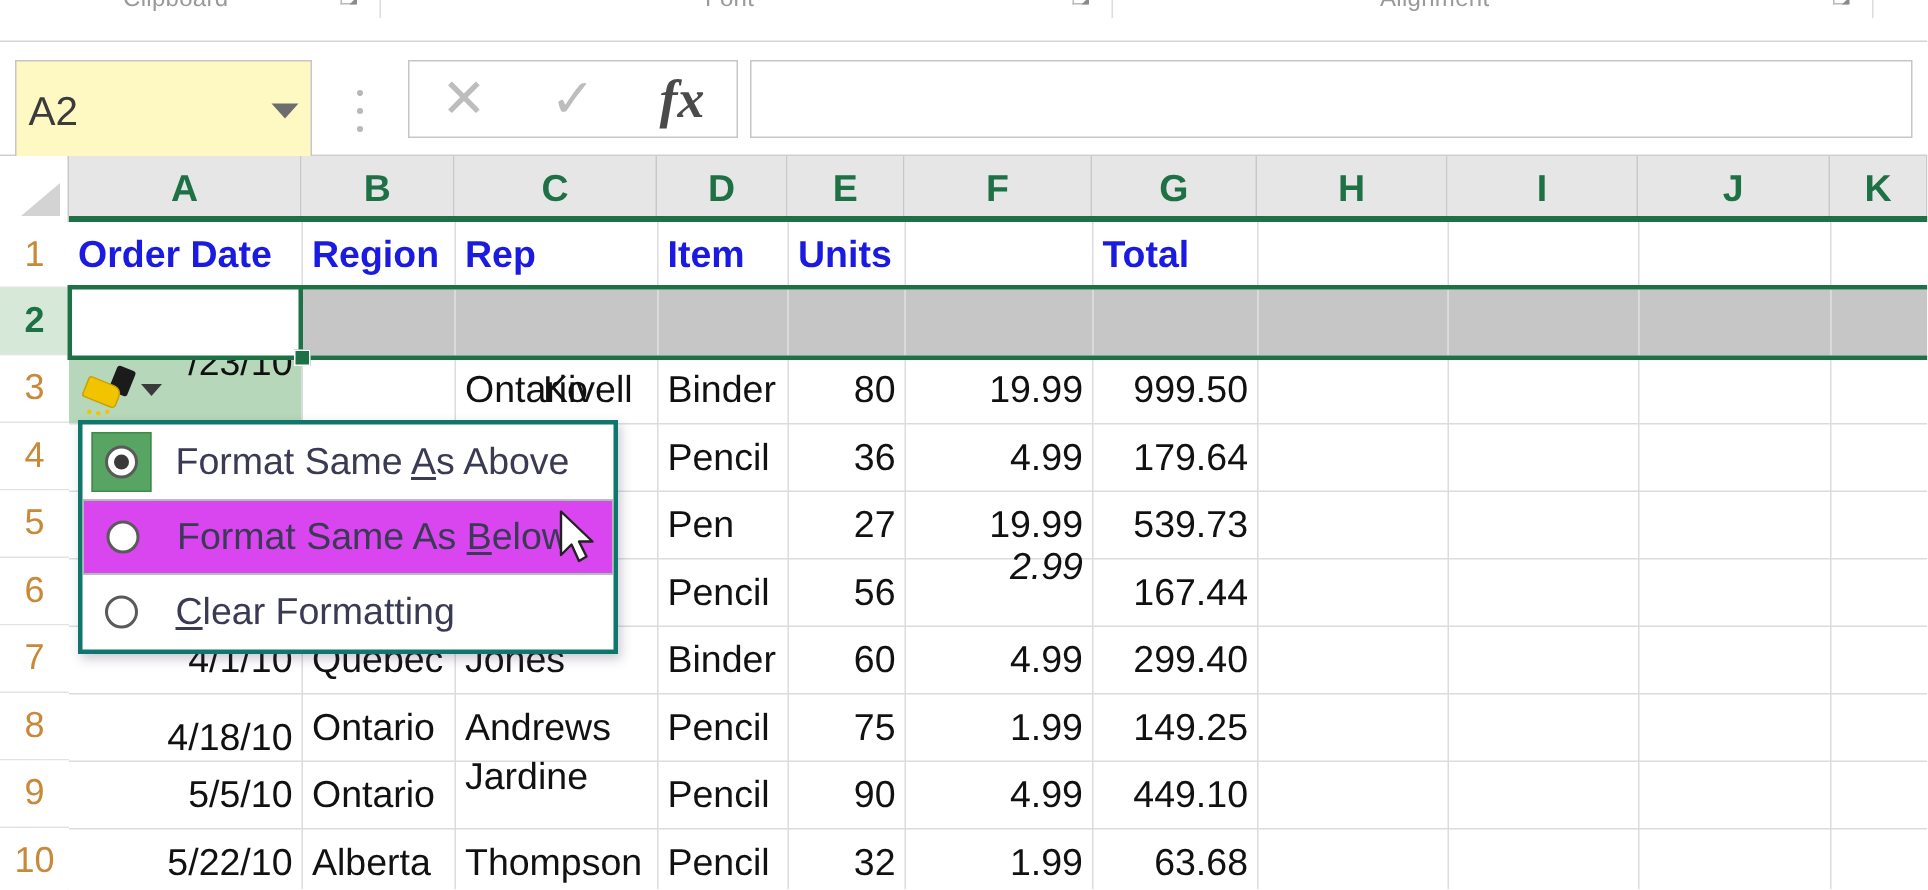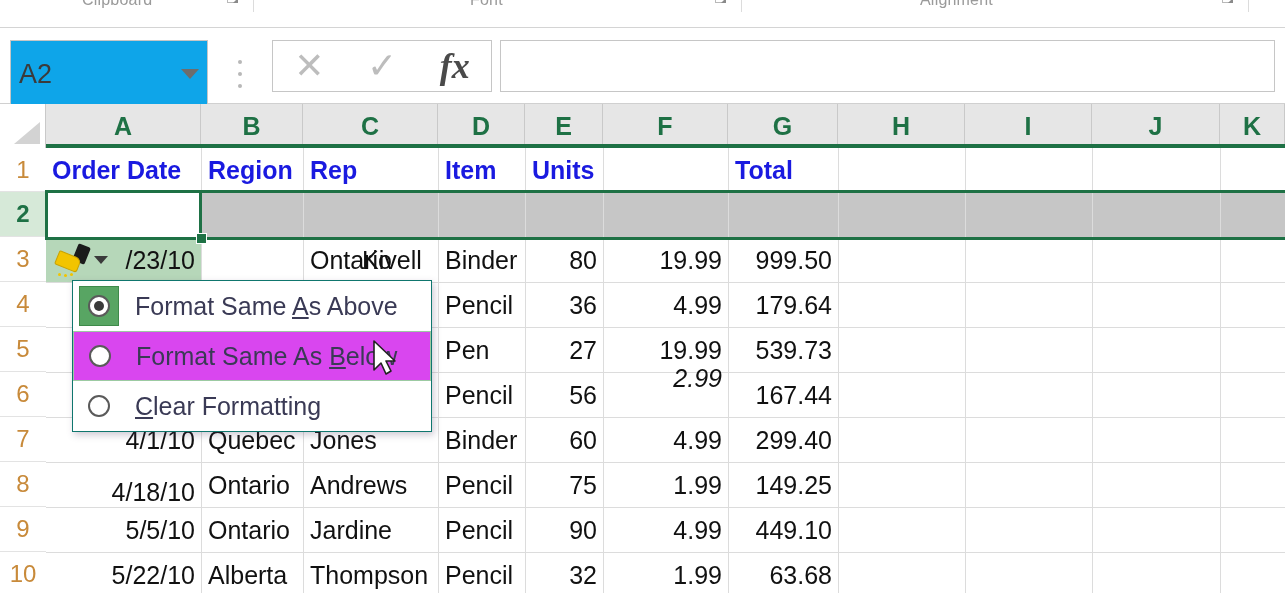--- a/index.html
+++ b/index.html
@@ -40,21 +40,21 @@
   }
 
   
   .formula-row {
     position: absolute; left: 0; top: 28px; width: 1285px; height: 76px;
     background: #ffffff;
     border-bottom: 1px solid #d0d0d0;
   }
   .name-box {
     position: absolute; left: 10px; top: 12px; width: 198px; height: 68px;
-    border: 1px solid #c6c6c6; background: #0ea5e9;
+    border: 1px solid #c6c6c6; background: #fef9c3;
     display: flex; align-items: center; padding: 0 8px;
   }
   .name-box .nb-text {
     flex: 1; font-size: 27px; color: #3b3b3b; line-height: 1;
   }
   .nb-caret {
     width: 0; height: 0;
     border-left: 9px solid transparent; border-right: 9px solid transparent;
     border-top: 10px solid #6d6d6d;
   }
@@ -177,23 +177,22 @@
   .mini-caret {
     width: 0; height: 0; margin-left: 4px;
     border-left: 7px solid transparent; border-right: 7px solid transparent;
     border-top: 8px solid #3a3a3a;
   }
 
   
   .ctx-menu {
     position: absolute; z-index: 20;
     background: #ffffff;
-    border: 1px solid #0f766e;
+    border: 3px solid #0f766e;
     box-shadow: 2px 3px 7px rgba(80,60,100,.28);
-    margin-left: 20px;
   }
   .ctx-item {
     display: flex; align-items: center; height: 50px;
     padding-left: 6px; padding-right: 18px;
     font-size: 25px; color: #3a3a55;
     font-family: "Liberation Sans", sans-serif;
     white-space: nowrap;
   }
   .ctx-item.hovered { background: #d946ef; border: 1px solid #9ccaa2; }
   .radio-box {
@@ -320,21 +319,21 @@
       <div class="cell gray-sel" style="left:1047px;top:45px; width:127px;  height:44px;"></div>
       <div class="cell gray-sel" style="left:1175px;top:45px; width:64px;   height:44px;"></div>
 
       <div class="sel-top-line" style="left:0px; top:42px; width:1239px;"></div>
       <div class="sel-bottom-line" style="left:0px; top:89px; width:1239px;"></div>
 
       <div class="active-cell" style="left:-1px; top:42px; width:157px; height:50px;"></div>
       <div class="fill-handle" style="left:150px; top:85px;"></div>
 
       <div class="cell painter-bg" style="left:0px;   top:90px;  width:155px; height:44px;"></div>
-      <div class="cell num" style="left:62px;  top:90px;  width:93px;  height:44px;">/23/10</div>
+      <div class="cell num" style="left:62px;  top:72px;  width:93px;  height:44px;">/23/10</div>
       <div class="cell" style="left:258px; top:90px;  width:134px; height:44px;">Ontario</div>
       <div class="cell" style="left:310px; top:90px;  width:82px;  height:44px; left:310px;">Kivell</div>
       <div class="cell" style="left:393px; top:90px;  width:86px;  height:44px;">Binder</div>
       <div class="cell num" style="left:480px; top:90px;  width:77px;  height:44px;">80</div>
       <div class="cell num" style="left:558px; top:90px;  width:124px; height:44px;">19.99</div>
       <div class="cell num" style="left:683px; top:90px;  width:109px; height:44px;">999.50</div>
 
       <div class="cell" style="left:393px; top:135px; width:86px;  height:44px;">Pencil</div>
       <div class="cell num" style="left:480px; top:135px; width:77px;  height:44px;">36</div>
       <div class="cell num" style="left:558px; top:135px; width:124px; height:44px;">4.99</div>
@@ -361,21 +360,21 @@
       <div class="cell num" style="left:0px;   top:322px; width:155px; height:44px;">4/18/10</div>
       <div class="cell" style="left:156px; top:315px; width:101px; height:44px;">Ontario</div>
       <div class="cell" style="left:258px; top:315px; width:134px; height:44px;">Andrews</div>
       <div class="cell" style="left:393px; top:315px; width:86px;  height:44px;">Pencil</div>
       <div class="cell num" style="left:480px; top:315px; width:77px;  height:44px;">75</div>
       <div class="cell num" style="left:558px; top:315px; width:124px; height:44px;">1.99</div>
       <div class="cell num" style="left:683px; top:315px; width:109px; height:44px;">149.25</div>
 
       <div class="cell num" style="left:0px;   top:360px; width:155px; height:44px;">5/5/10</div>
       <div class="cell" style="left:156px; top:360px; width:101px; height:44px;">Ontario</div>
-      <div class="cell" style="left:258px; top:360px; width:134px; height:44px;">Jardine</div>
+      <div class="cell" style="left:258px; top:348px; width:134px; height:44px;">Jardine</div>
       <div class="cell" style="left:393px; top:360px; width:86px;  height:44px;">Pencil</div>
       <div class="cell num" style="left:480px; top:360px; width:77px;  height:44px;">90</div>
       <div class="cell num" style="left:558px; top:360px; width:124px; height:44px;">4.99</div>
       <div class="cell num" style="left:683px; top:360px; width:109px; height:44px;">449.10</div>
 
       <div class="cell num" style="left:0px;   top:405px; width:155px; height:44px;">5/22/10</div>
       <div class="cell" style="left:156px; top:405px; width:101px; height:44px;">Alberta</div>
       <div class="cell" style="left:258px; top:405px; width:134px; height:44px;">Thompson</div>
       <div class="cell" style="left:393px; top:405px; width:86px;  height:44px;">Pencil</div>
       <div class="cell num" style="left:480px; top:405px; width:77px;  height:44px;">32</div>

